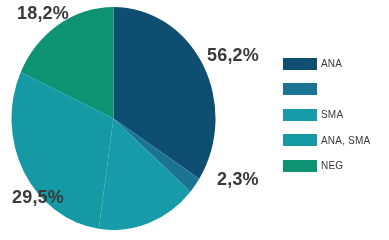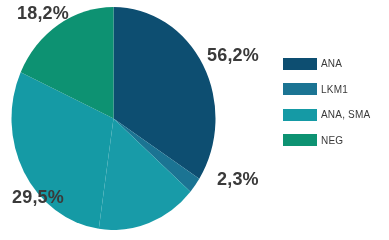--- a/index.html
+++ b/index.html
@@ -90,21 +90,24 @@
   <div class="slice-label" id="label-anasma">29,5%</div>
   <div class="slice-label" id="label-neg">18,2%</div>
 
   <div id="legend">
       <div class="legend-row">
         <span class="legend-swatch" style="background: rgb(13, 78, 113);"></span>
         <span class="legend-text">ANA</span>
       </div>
       <div class="legend-row">
         <span class="legend-swatch" style="background: rgb(27, 116, 147);"></span>
-        <span class="legend-text">LKM1</span>
+      </div>
+      <div class="legend-row">
+        <span class="legend-swatch" style="background: rgb(24, 155, 168);"></span>
+        <span class="legend-text">SMA</span>
       </div>
       <div class="legend-row">
         <span class="legend-swatch" style="background: rgb(21, 154, 165);"></span>
         <span class="legend-text">ANA, SMA</span>
       </div>
       <div class="legend-row">
         <span class="legend-swatch" style="background: rgb(13, 146, 114);"></span>
         <span class="legend-text">NEG</span>
       </div>
     </div>

